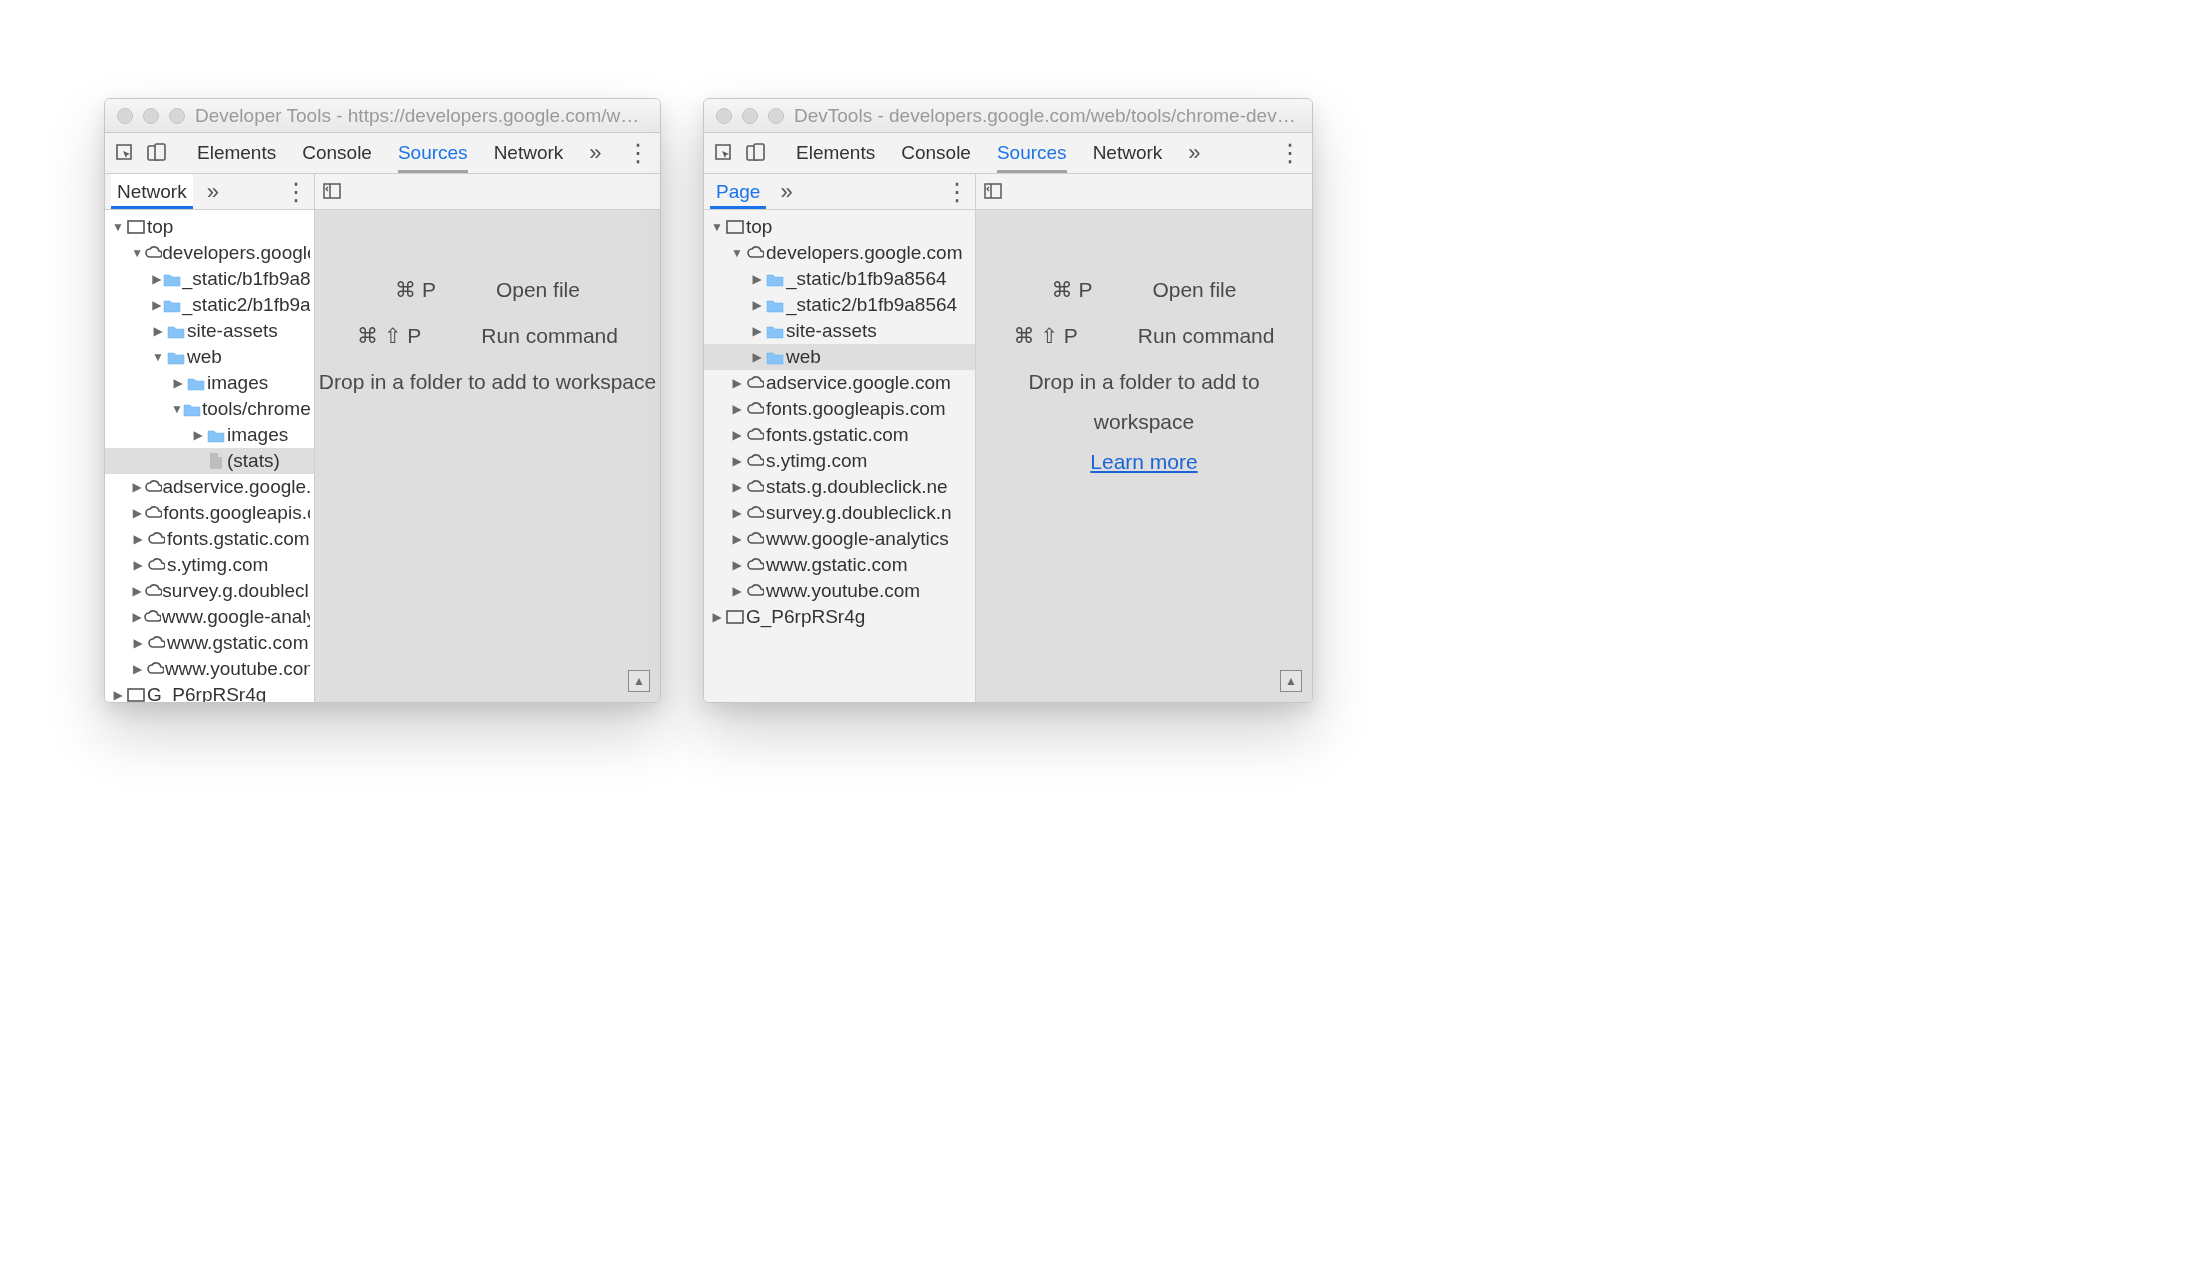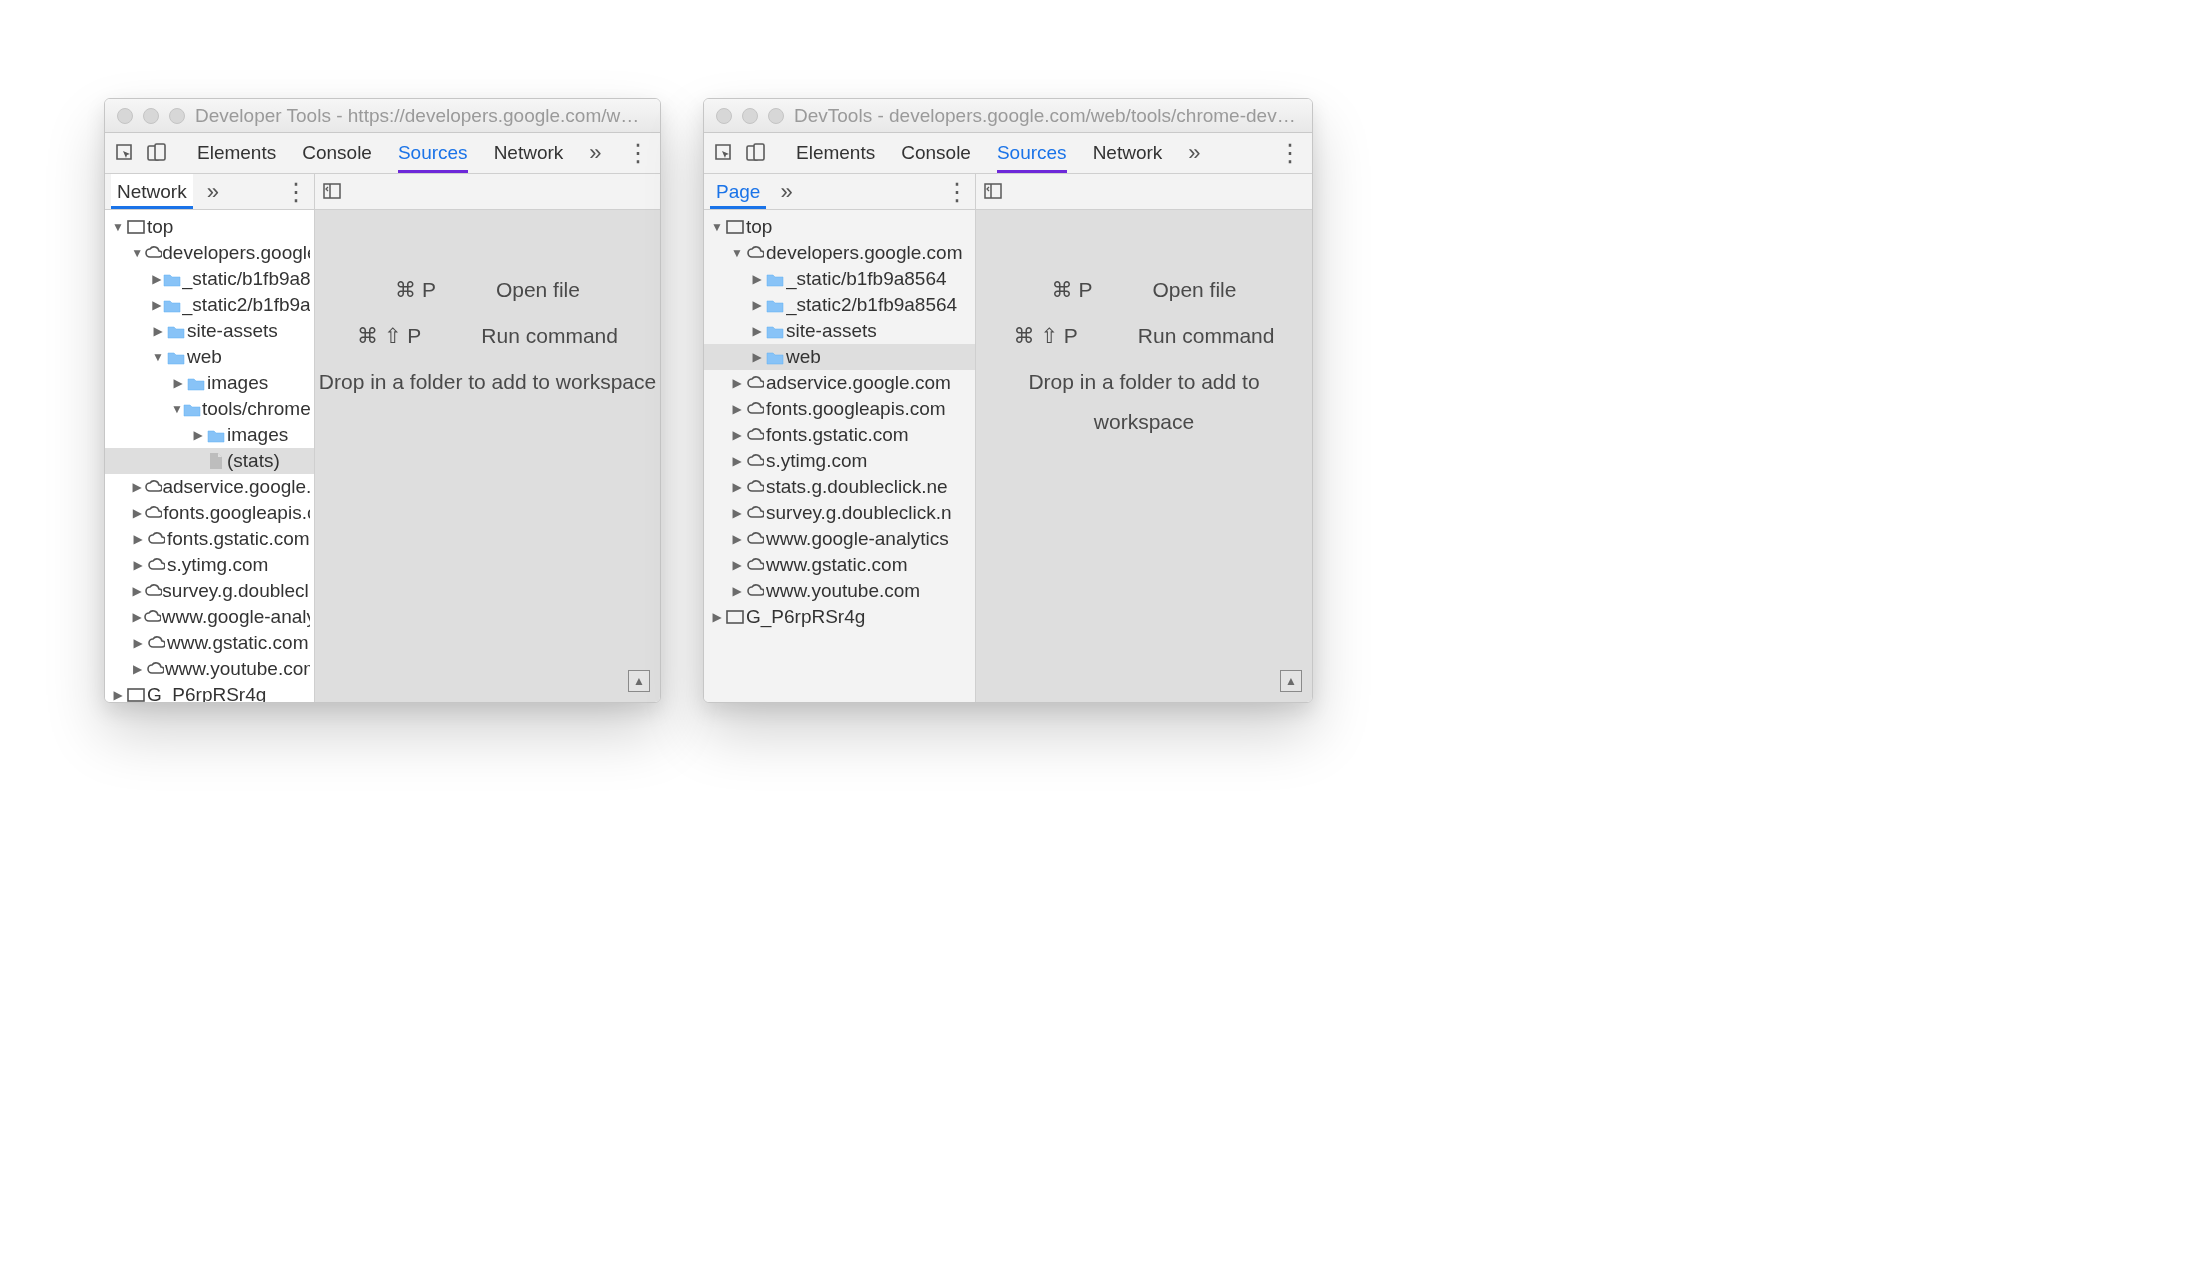--- a/index.html
+++ b/index.html
@@ -39,21 +39,21 @@
     height: 41px;
     background: #f3f3f3;
     border-bottom: 1px solid #cfcfcf;
     display:flex; align-items:center;
     padding: 0 10px;
     gap: 12px;
   }
   .tb-icon { display:inline-flex; align-items:center; justify-content:center; color:#5a5a5a; cursor:pointer; }
   .tabs { display:flex; gap:26px; margin-left:18px; align-items:center; height:100%; }
   .tab { color:#333; cursor:pointer; height:100%; display:flex; align-items:center;text-align:right; }
-  .tab.active { color:#1a73e8; border-bottom:3px solid #6d28d9; padding-top:3px; }
+  .tab.active { color:#1a73e8; border-bottom:3px solid #a3a3a3; padding-top:3px; }
   .chev { color:#555; font-size:22px; cursor:pointer; }
   .spacer { flex:1; }
   .kebab { width:24px; text-align:center; font-size:24px; color:#5a5a5a; cursor:pointer; letter-spacing:0; }
   .body { display:flex; height: calc(100% - 75px); }
   .left { border-right:1px solid #cfcfcf; display:flex; flex-direction:column; background:#fff; }
   .subtabs {
     height:36px; background:#f3f3f3; border-bottom:1px solid #cfcfcf;
     display:flex; align-items:center; padding:0 6px; gap:14px;
   }
   .subtab { height:100%; display:flex; align-items:center; padding:0 6px;}
@@ -551,17 +551,18 @@
       <div class="drop-area">
         <div class="shortcut">
             <span>⌘ P</span>
             <span>Open file</span>
           </div>
         <div class="shortcut">
             <span>⌘ ⇧ P</span>
             <span>Run command</span>
           </div>
         <div>Drop in a folder to add to workspace</div>
+        <div><span class="learn">Learn more</span></div>
       </div>
       <div class="drawer-toggle">▲</div>
     </div>
   </div>
 </div>
 
 </body></html>

